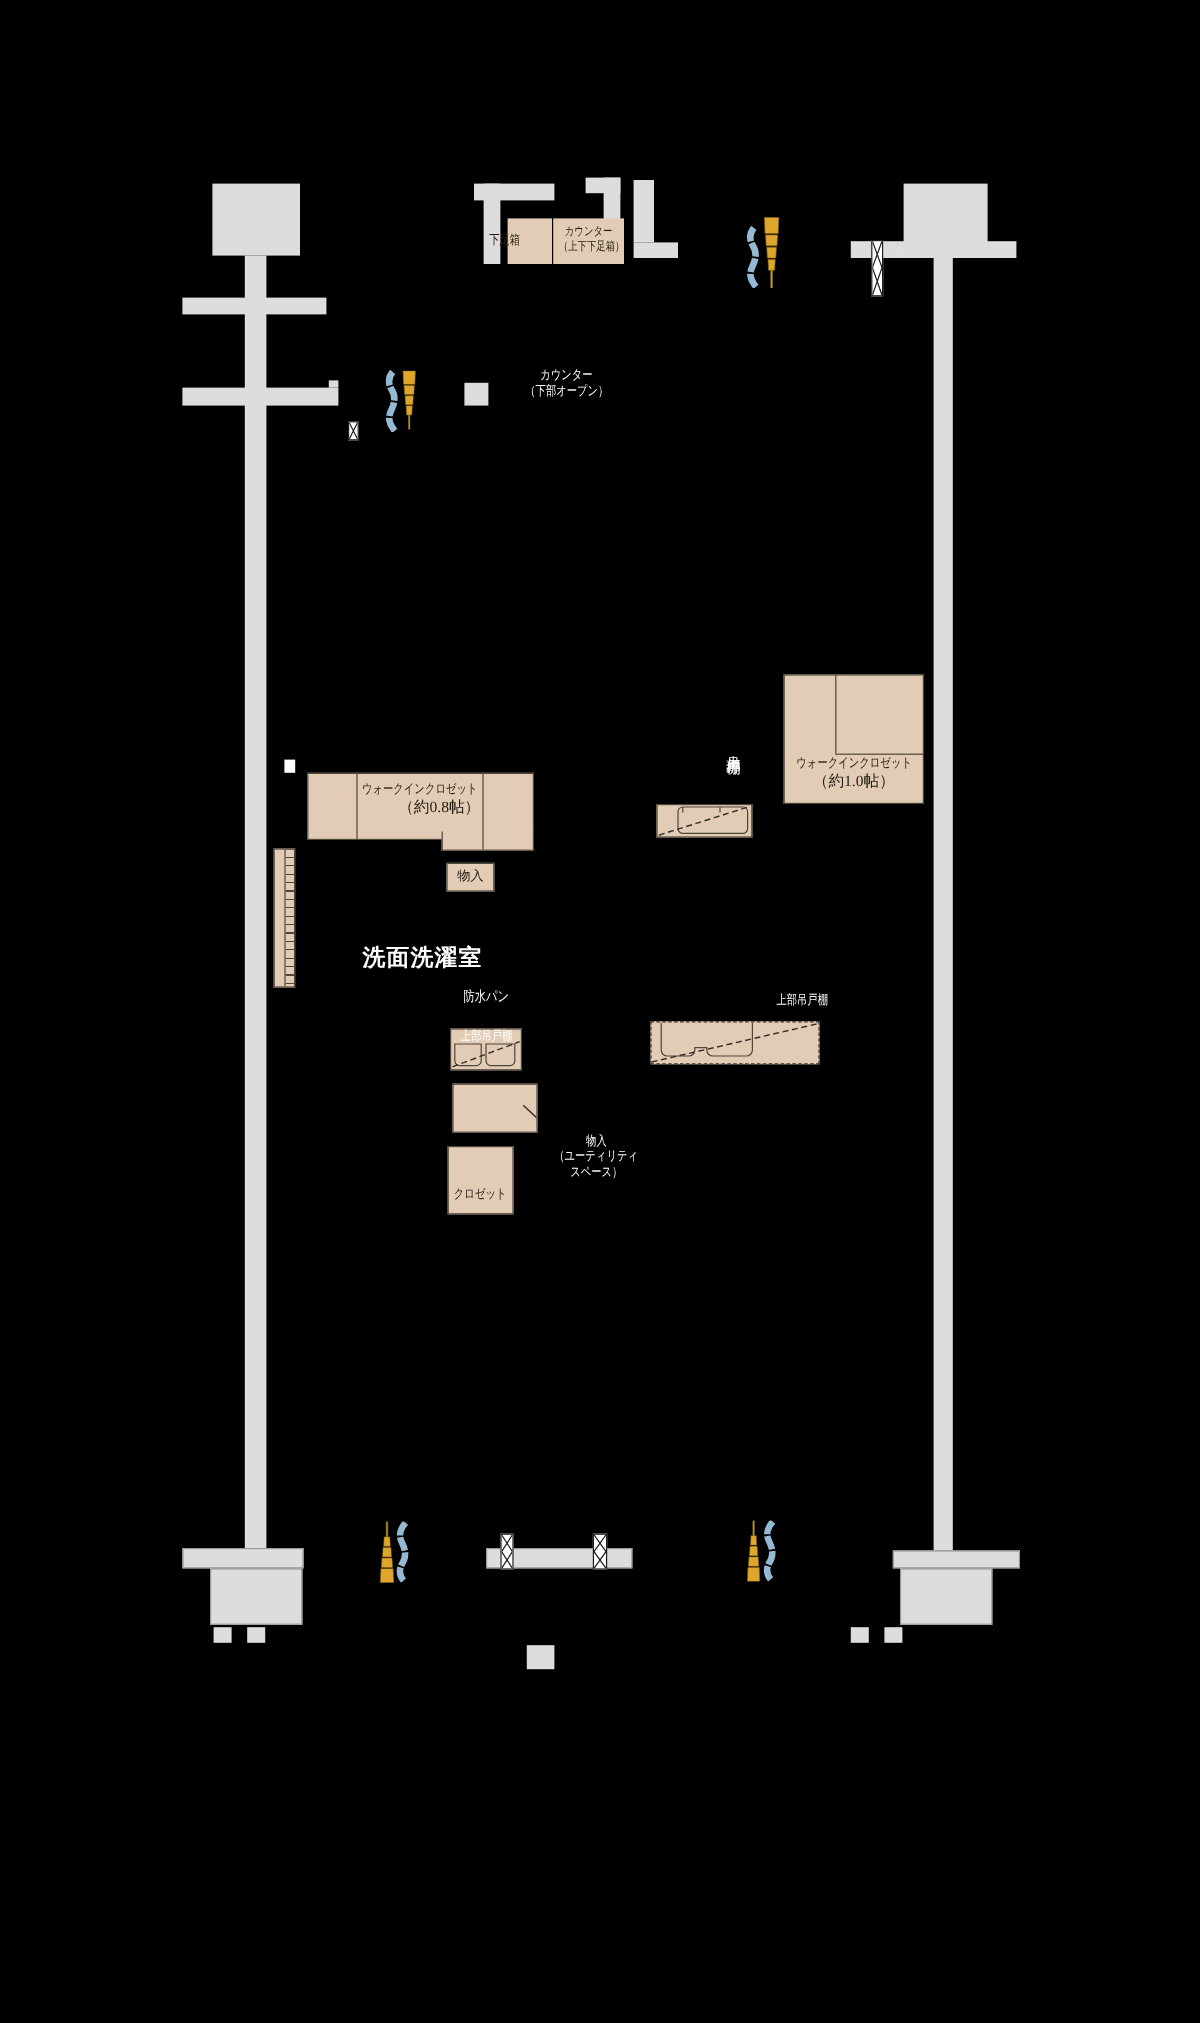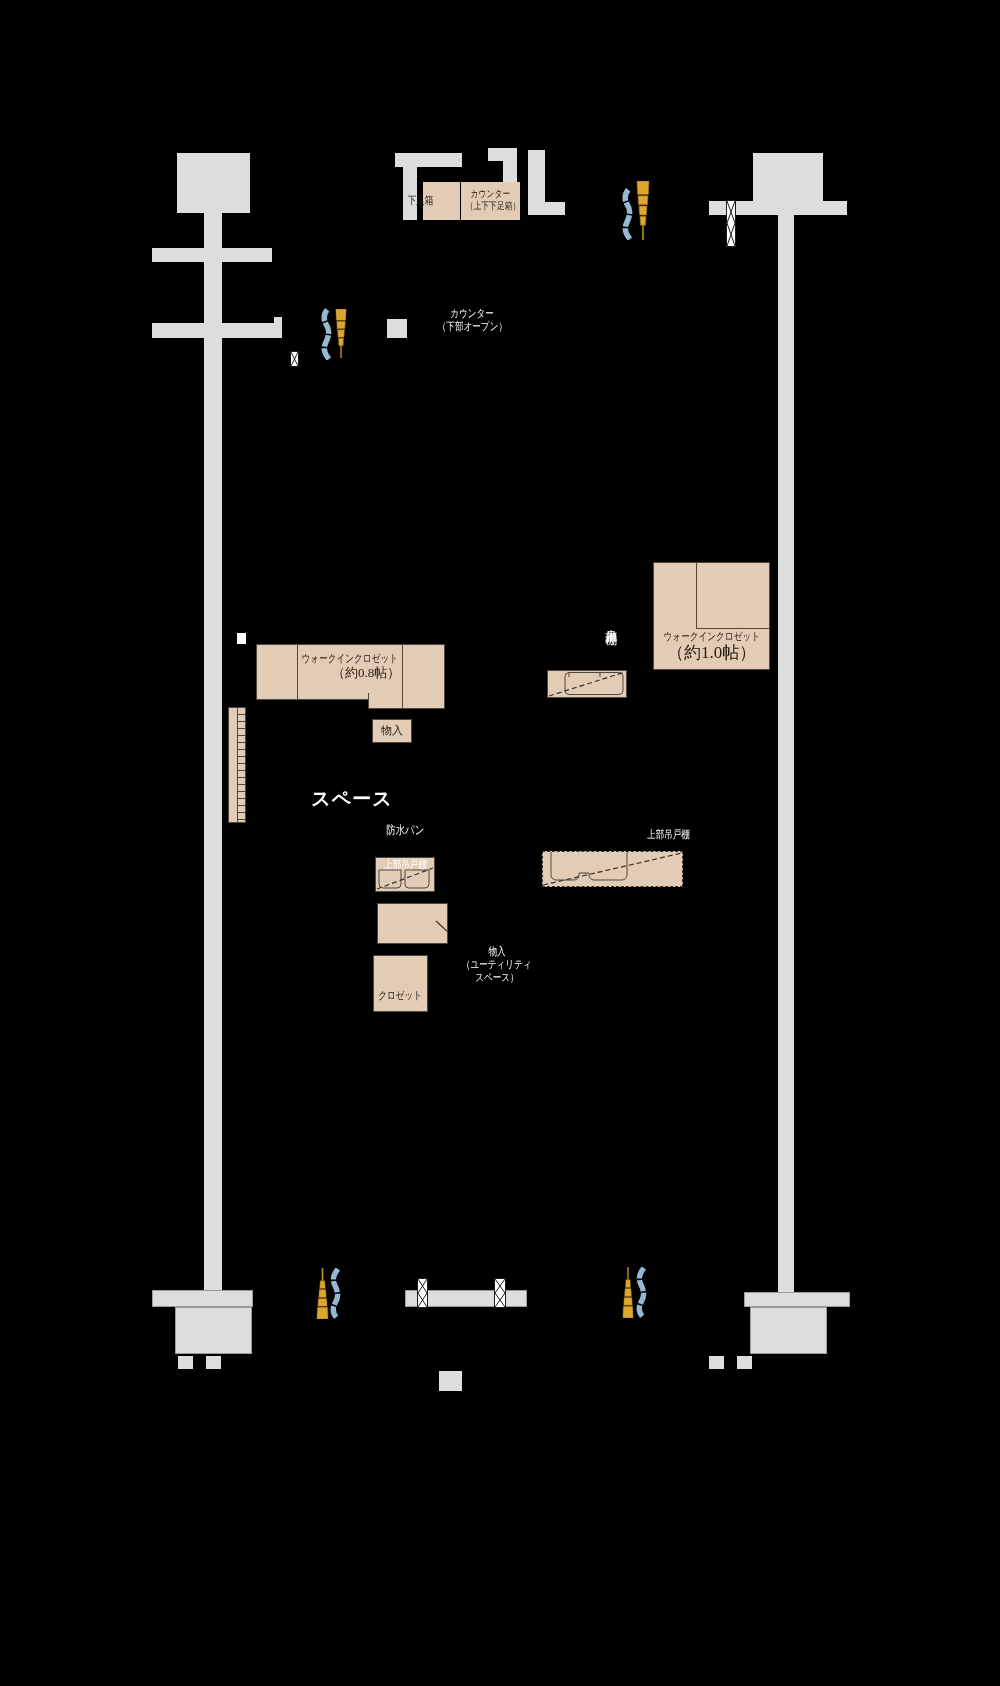--- a/index.html
+++ b/index.html
@@ -91,21 +91,21 @@
   <div class="lbl dark" style="left:372px;top:724px;width:40px;font-size:11px;">
     <span>物入</span>
   </div>
 
   <div class="furn" style="left:228px;top:707px;width:18px;height:116px;">
     <div class="abs" style="left:8px;top:0;width:8px;height:114px;
          background:repeating-linear-gradient(to bottom, transparent 0 6px, var(--line) 6px 7px);border-left:1px solid var(--line);"></div>
   </div>
 
   <div class="lbl light" style="left:292px;top:788px;width:120px;font-size:19px;font-weight:600;letter-spacing:1px;">
-    <span>スペース</span>
+    <span>洗面洗濯室</span>
   </div>
 
   <div class="lbl light" style="left:372px;top:823px;width:66px;font-size:12px;">
     <span class="squish" style="display:inline-block">防水パン</span>
   </div>
 
   <div class="furn" style="left:375px;top:857px;width:60px;height:35px;">
     <svg width="58" height="33" viewBox="0 0 58 33">
       <path d="M3 12 h22 v14 a4 4 0 0 1 -4 4 h-14 a4 4 0 0 1 -4 -4 z" fill="none" stroke="#4f463c" stroke-width="1"></path>
       <path d="M29 12 h24 v14 a4 4 0 0 1 -4 4 h-16 a4 4 0 0 1 -4 -4 z" fill="none" stroke="#4f463c" stroke-width="1"></path>
@@ -154,21 +154,21 @@
 
   <div class="lbl light vert" style="left:604px;top:583px;height:78px;font-size:12px;">
     <span>上部吊戸棚</span>
   </div>
 
   <div class="furn" style="left:653px;top:562px;width:117px;height:108px;"></div>
   <div class="vline" style="left:696px;top:562px;height:66px;"></div>
   <div class="hline" style="left:696px;top:628px;width:74px;"></div>
   <div class="lbl dark" style="left:650px;top:630px;width:123px;font-size:11px;">
     <span class="squish" style="display:inline-block">ウォークインクロゼット</span><br>
-    <span style="font-size:17px;">（約1.0帖）</span>
+    <span style="font-size:13px;">（約1.0帖）</span>
   </div>
 
   <div class="whitebox" style="left:726px;top:200px;width:10px;height:47px;">
     <svg width="8" height="45" viewBox="0 0 8 45">
         <path d="M0 0 L8 22 L0 45 M8 0 L0 22 L8 45" fill="none" stroke="#1c1c1c" stroke-width="1"></path>
       </svg>
   </div>
   <div class="whitebox" style="left:290px;top:351px;width:9px;height:16px;">
     <svg width="7" height="14" viewBox="0 0 7 14">
         <path d="M0 0 L7 14 M7 0 L0 14" fill="none" stroke="#1c1c1c" stroke-width="1"></path>

